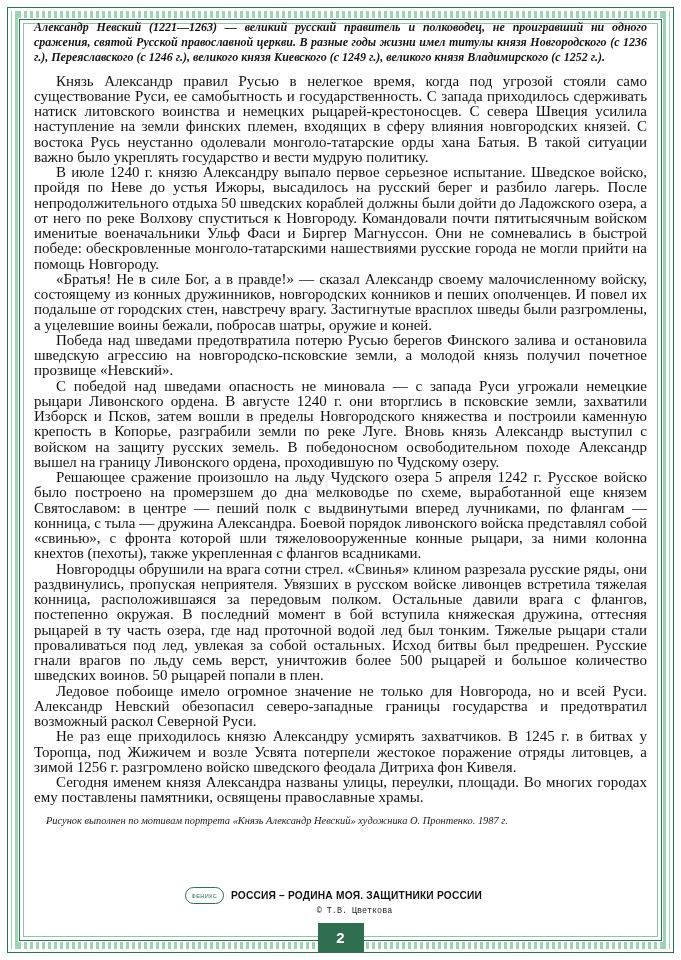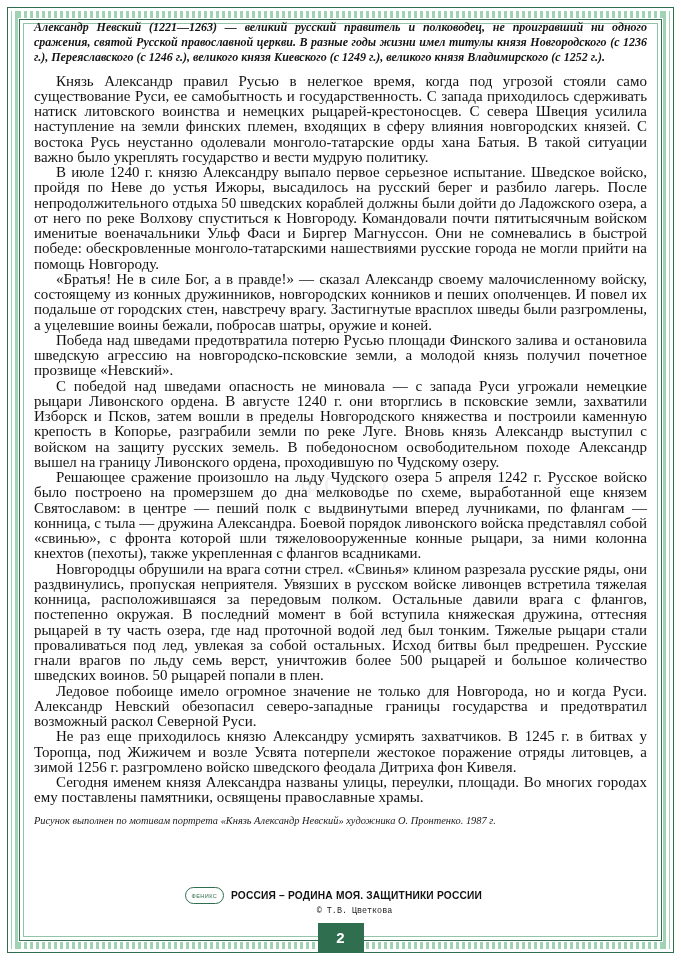--- a/index.html
+++ b/index.html
@@ -92,20 +92,21 @@
     color: #121212;
     hyphens: manual;
   }
 
   .caption {
     margin-top: 9px;
     font-style: italic;
     font-size: 10.4px;
     text-align: left;
     color: #1a1a1a;
+    margin-left: 12px;
   }
 
   
   .footer {
     position: absolute;
     left: 20px;
     right: 34px;
     bottom: 44px;
     text-align: center;
   }
@@ -195,25 +196,25 @@
 
   <div class="watermark">ФОТО</div>
 
   <div class="content">
     <p class="lead">Александр Невский (1221—1263) — великий русский правитель и полководец, не проигравший ни одного сражения, святой Русской православной церкви. В разные годы жизни имел титулы князя Новгородского (с 1236 г.), Переяславского (с 1246 г.), великого князя Киевского (с 1249 г.), великого князя Владимирского (с 1252 г.).</p>
 
     <div class="body-text">
       <p>Князь Александр правил Русью в нелегкое время, когда под угрозой стояли само существование Руси, ее самобытность и государственность. С запада приходилось сдерживать натиск литовского воинства и немецких рыцарей-крестоносцев. С севера Швеция усилила наступление на земли финских племен, входящих в сферу влияния новгородских князей. С востока Русь неустанно одолевали монголо-татарские орды хана Батыя. В такой ситуации важно было укреплять государство и вести мудрую политику.</p>
       <p>В июле 1240 г. князю Александру выпало первое серьезное испытание. Шведское войско, пройдя по Неве до устья Ижоры, высадилось на русский берег и разбило лагерь. После непродолжительного отдыха 50 шведских кораблей должны были дойти до Ладожского озера, а от него по реке Волхову спуститься к Новгороду. Командовали почти пятитысячным войском именитые военачальники Ульф Фаси и Биргер Магнуссон. Они не сомневались в быстрой победе: обескровленные монголо-татарскими нашествиями русские города не могли прийти на помощь Новгороду.</p>
       <p>«Братья! Не в силе Бог, а в правде!» — сказал Александр своему малочисленному войску, состоящему из конных дружинников, новгородских конников и пеших ополченцев. И повел их подальше от городских стен, навстречу врагу. Застигнутые врасплох шведы были разгромлены, а уцелевшие воины бежали, побросав шатры, оружие и коней.</p>
-      <p>Победа над шведами предотвратила потерю Русью площади Финского залива и остановила шведскую агрессию на новгородско-псковские земли, а молодой князь получил почетное прозвище «Невский».</p>
+      <p>Победа над шведами предотвратила потерю Русью берегов Финского залива и остановила шведскую агрессию на новгородско-псковские земли, а молодой князь получил почетное прозвище «Невский».</p>
       <p>С победой над шведами опасность не миновала — с запада Руси угрожали немецкие рыцари Ливонского ордена. В августе 1240 г. они вторглись в псковские земли, захватили Изборск и Псков, затем вошли в пределы Новгородского княжества и построили каменную крепость в Копорье, разграбили земли по реке Луге. Вновь князь Александр выступил с войском на защиту русских земель. В победоносном освободительном походе Александр вышел на границу Ливонского ордена, проходившую по Чудскому озеру.</p>
       <p>Решающее сражение произошло на льду Чудского озера 5 апреля 1242 г. Русское войско было построено на промерзшем до дна мелководье по схеме, выработанной еще князем Святославом: в центре — пеший полк с выдвинутыми вперед лучниками, по флангам — конница, с тыла — дружина Александра. Боевой порядок ливонского войска представлял собой «свинью», с фронта которой шли тяжеловооруженные конные рыцари, за ними колонна кнехтов (пехоты), также укрепленная с флангов всадниками.</p>
       <p>Новгородцы обрушили на врага сотни стрел. «Свинья» клином разрезала русские ряды, они раздвинулись, пропуская неприятеля. Увязших в русском войске ливонцев встретила тяжелая конница, расположившаяся за передовым полком. Остальные давили врага с флангов, постепенно окружая. В последний момент в бой вступила княжеская дружина, оттесняя рыцарей в ту часть озера, где над проточной водой лед был тонким. Тяжелые рыцари стали проваливаться под лед, увлекая за собой остальных. Исход битвы был предрешен. Русские гнали врагов по льду семь верст, уничтожив более 500 рыцарей и большое количество шведских воинов. 50 рыцарей попали в плен.</p>
-      <p>Ледовое побоище имело огромное значение не только для Новгорода, но и когда Руси. Александр Невский обезопасил северо-западные границы государства и предотвратил возможный раскол Северной Руси.</p>
+      <p>Ледовое побоище имело огромное значение не только для Новгорода, но и всей Руси. Александр Невский обезопасил северо-западные границы государства и предотвратил возможный раскол Северной Руси.</p>
       <p>Не раз еще приходилось князю Александру усмирять захватчиков. В 1245 г. в битвах у Торопца, под Жижичем и возле Усвята потерпели жестокое поражение отряды литовцев, а зимой 1256 г. разгромлено войско шведского феодала Дитриха фон Кивеля.</p>
       <p>Сегодня именем князя Александра названы улицы, переулки, площади. Во многих городах ему поставлены памятники, освящены православные храмы.</p>
     </div>
 
     <div class="caption">Рисунок выполнен по мотивам портрета «Князь Александр Невский» художника О. Пронтенко. 1987 г.</div>
   </div>
 
   <div class="footer">
     <div class="footer-line">
       <span class="logo">ФЕНИКС</span>

